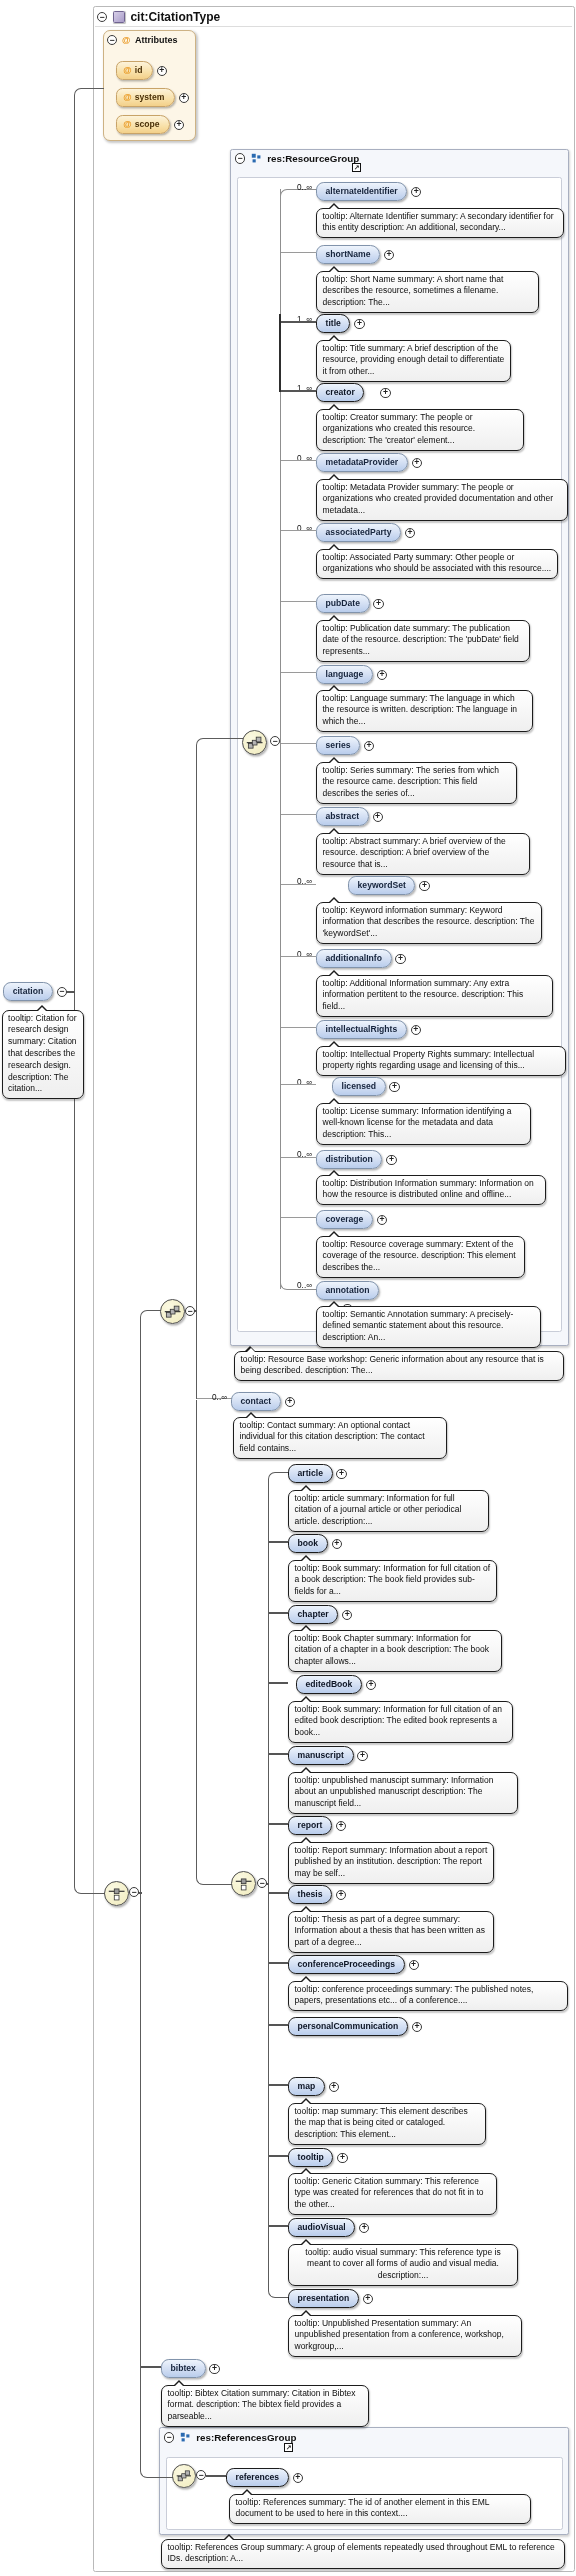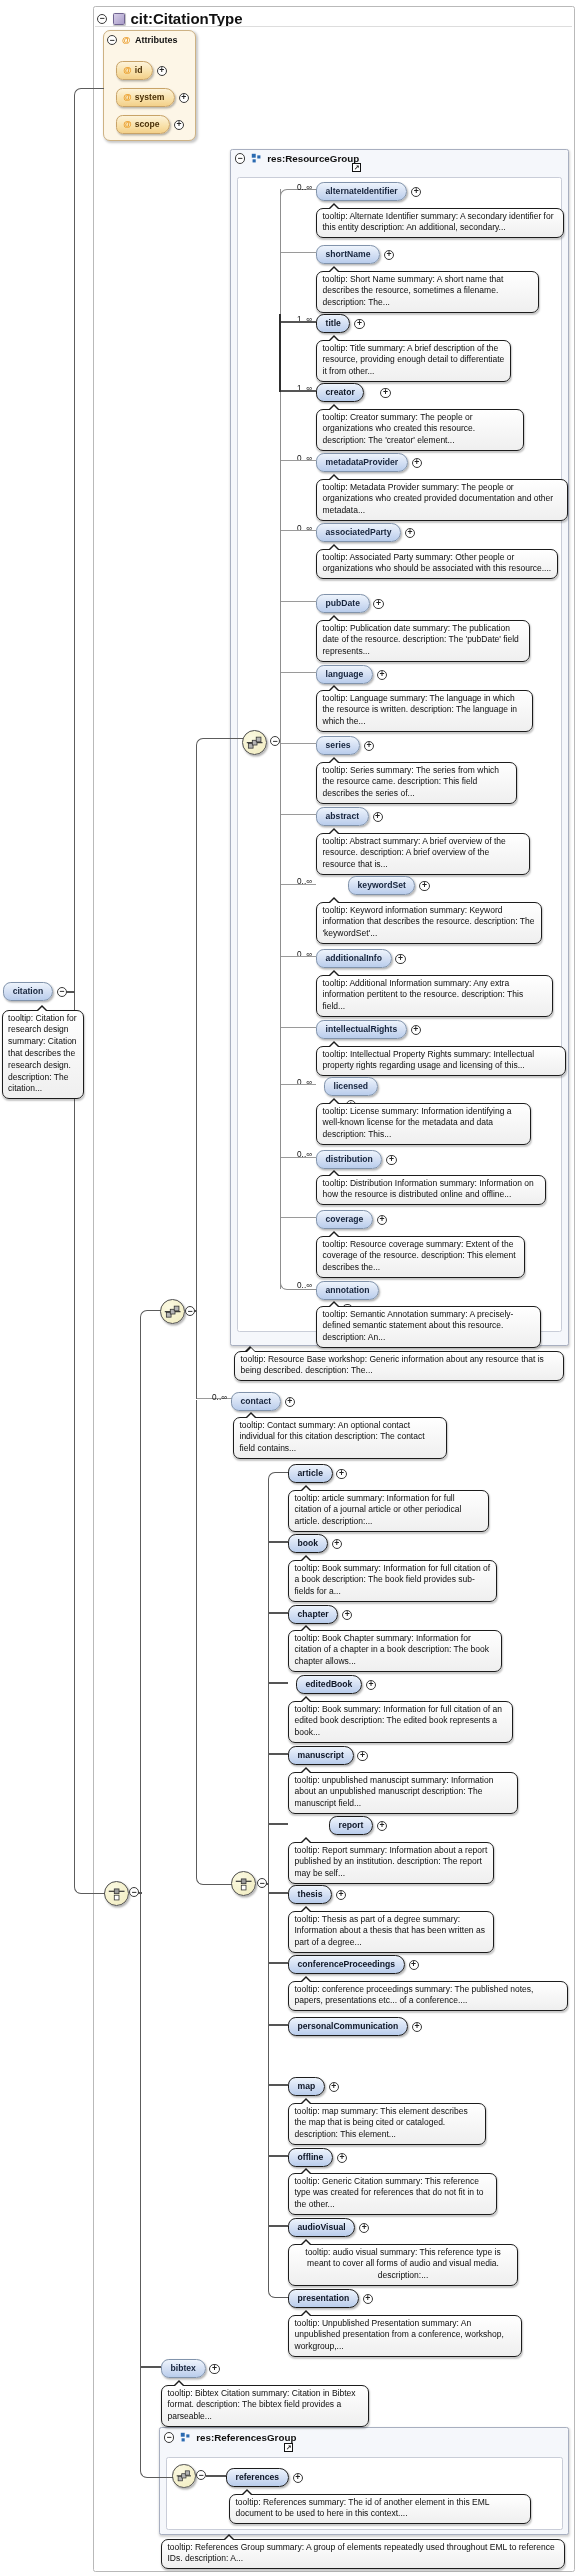--- a/index.html
+++ b/index.html
@@ -6,21 +6,21 @@
   #canvas{position:relative;width:577px;height:2576px;background:#fff;
           font-family:"Liberation Sans","DejaVu Sans",sans-serif;overflow:hidden;}
   .abs{position:absolute;}
   
   .outerbox{border:0.8px solid #b9b9b9;border-radius:2.4px;background:#fff;}
   .gbox{background:#f5f7fb;border:0.8px solid #a8afc0;border-radius:2.4px;box-shadow:0.8px 1.6px 2.4px rgba(0,0,0,.18);}
   .gpanel{background:#fff;border:0.8px solid #c9cdd8;border-radius:2.4px;}
   .attrbox{background:#fdf6e7;border:0.8px solid #cdb астр284;}
   .sep{background:#ddd;height:0.8px;}
   
-  .typetitle{font-size:15px;font-weight:bold;color:#111;white-space:nowrap;}
+  .typetitle{font-size:12px;font-weight:bold;color:#111;white-space:nowrap;}
   .gtitle{font-size:9.8px;font-weight:bold;color:#111;white-space:nowrap;}
   
   .elrow{display:flex;align-items:center;gap:3.9px;white-space:nowrap;}
   .bubble{height:13.3px;display:flex;align-items:center;padding:1.6px 8.6px 2.4px 8.6px;
     border:0.8px solid #8193ab;border-radius:7.8px 9.4px 9.4px 7.8px;
     background:linear-gradient(#eef4fc,#cfdcf2 60%,#b9cdec);
     box-shadow:1.2px 1.6px 2px rgba(0,0,0,.30);
     font-size:8.6px;font-weight:bold;color:#16243c;}
   .bubble.req{border:1.2px solid #1c1c1c;color:#0d1525;}
   .pm{width:10.2px;height:10.2px;border:0.9px solid #3a3a3a;border-radius:50%;background:#fff;
@@ -324,21 +324,21 @@
     <div class="abs tip" style="left: 316px; top: 975px; width: 224px;"><span>tooltip: Additional Information summary: Any extra information pertitent to the resource. description: This field...</span></div>
     <div class="abs hl" style="left: 281px; top: 956px; width: 35px;"></div>
     <div class="abs elrow" style="left: 316px; top: 1020px;">
       <div class="bubble">
         <span>intellectualRights</span>
       </div>
       <div class="pm">+</div>
     </div>
   <div class="abs tip" style="left: 316px; top: 1046px; width: 237px;"><span>tooltip: Intellectual Property Rights summary: Intellectual property rights regarding usage and licensing of this...</span></div>
     <div class="abs hl" style="left: 281px; top: 1027px; width: 35px;"></div>
-    <div class="abs elrow" style="left: 324px; top: 1077px; flex-direction: column;">
+    <div class="abs elrow" style="left: 332px; top: 1077px;">
       <div class="bubble">
         <span>licensed</span>
       </div>
       <div class="pm">+</div>
     </div>
   <div class="abs card" style="left: 274px; top: 1078px;">0..∞</div>
     <div class="abs tip" style="left: 316px; top: 1103px; width: 202px;"><span>tooltip: License summary: Information identifying a well-known license for the metadata and data description: This...</span></div>
     <div class="abs hl" style="left: 281px; top: 1084px; width: 35px;"></div>
     <div class="abs elrow" style="left: 316px; top: 1150px;">
       <div class="bubble">
@@ -397,21 +397,21 @@
   <div class="abs tip" style="left: 288px; top: 1701px; width: 212px;"><span>tooltip: Book summary: Information for full citation of an edited book description: The edited book represents a book...</span></div>
     <div class="abs hl2" style="left: 269px; top: 1682px; width: 19px;"></div>
     <div class="abs elrow" style="left: 288px; top: 1746px;">
       <div class="bubble req">
         <span>manuscript</span>
       </div>
       <div class="pm">+</div>
     </div>
   <div class="abs tip" style="left: 288px; top: 1772px; width: 217px;"><span>tooltip: unpublished manuscipt summary: Information about an unpublished manuscript description: The manuscript field...</span></div>
     <div class="abs hl2" style="left: 269px; top: 1753px; width: 19px;"></div>
-    <div class="abs elrow" style="left: 288px; top: 1816px; margin-left: 41px;">
+    <div class="abs elrow" style="left: 288px; top: 1816px;">
       <div class="bubble req">
         <span>report</span>
       </div>
       <div class="pm">+</div>
     </div>
   <div class="abs tip" style="left: 288px; top: 1842px; width: 193px;"><span>tooltip: Report summary: Information about a report published by an institution. description: The report may be self...</span></div>
     <div class="abs hl2" style="left: 269px; top: 1823px; width: 19px;"></div>
     <div class="abs elrow" style="left: 288px; top: 1885px;">
       <div class="bubble req">
         <span>thesis</span>
@@ -438,21 +438,21 @@
     <div class="abs elrow" style="left: 288px; top: 2077px;">
       <div class="bubble req">
         <span>map</span>
       </div>
       <div class="pm">+</div>
     </div>
   <div class="abs tip" style="left: 288px; top: 2103px; width: 185px;"><span>tooltip: map summary: This element describes the map that is being cited or cataloged. description: This element...</span></div>
     <div class="abs hl2" style="left: 269px; top: 2084px; width: 19px;"></div>
     <div class="abs elrow" style="left: 288px; top: 2148px;">
       <div class="bubble req">
-        <span>offline</span>
+        <span>tooltip</span>
       </div>
       <div class="pm">+</div>
     </div>
   <div class="abs tip" style="left: 288px; top: 2173px; width: 196px;"><span>tooltip: Generic Citation summary: This reference type was created for references that do not fit in to the other...</span></div>
     <div class="abs hl2" style="left: 269px; top: 2155px; width: 19px;"></div>
     <div class="abs elrow" style="left: 288px; top: 2218px;">
       <div class="bubble req">
         <span>audioVisual</span>
       </div>
       <div class="pm">+</div>

